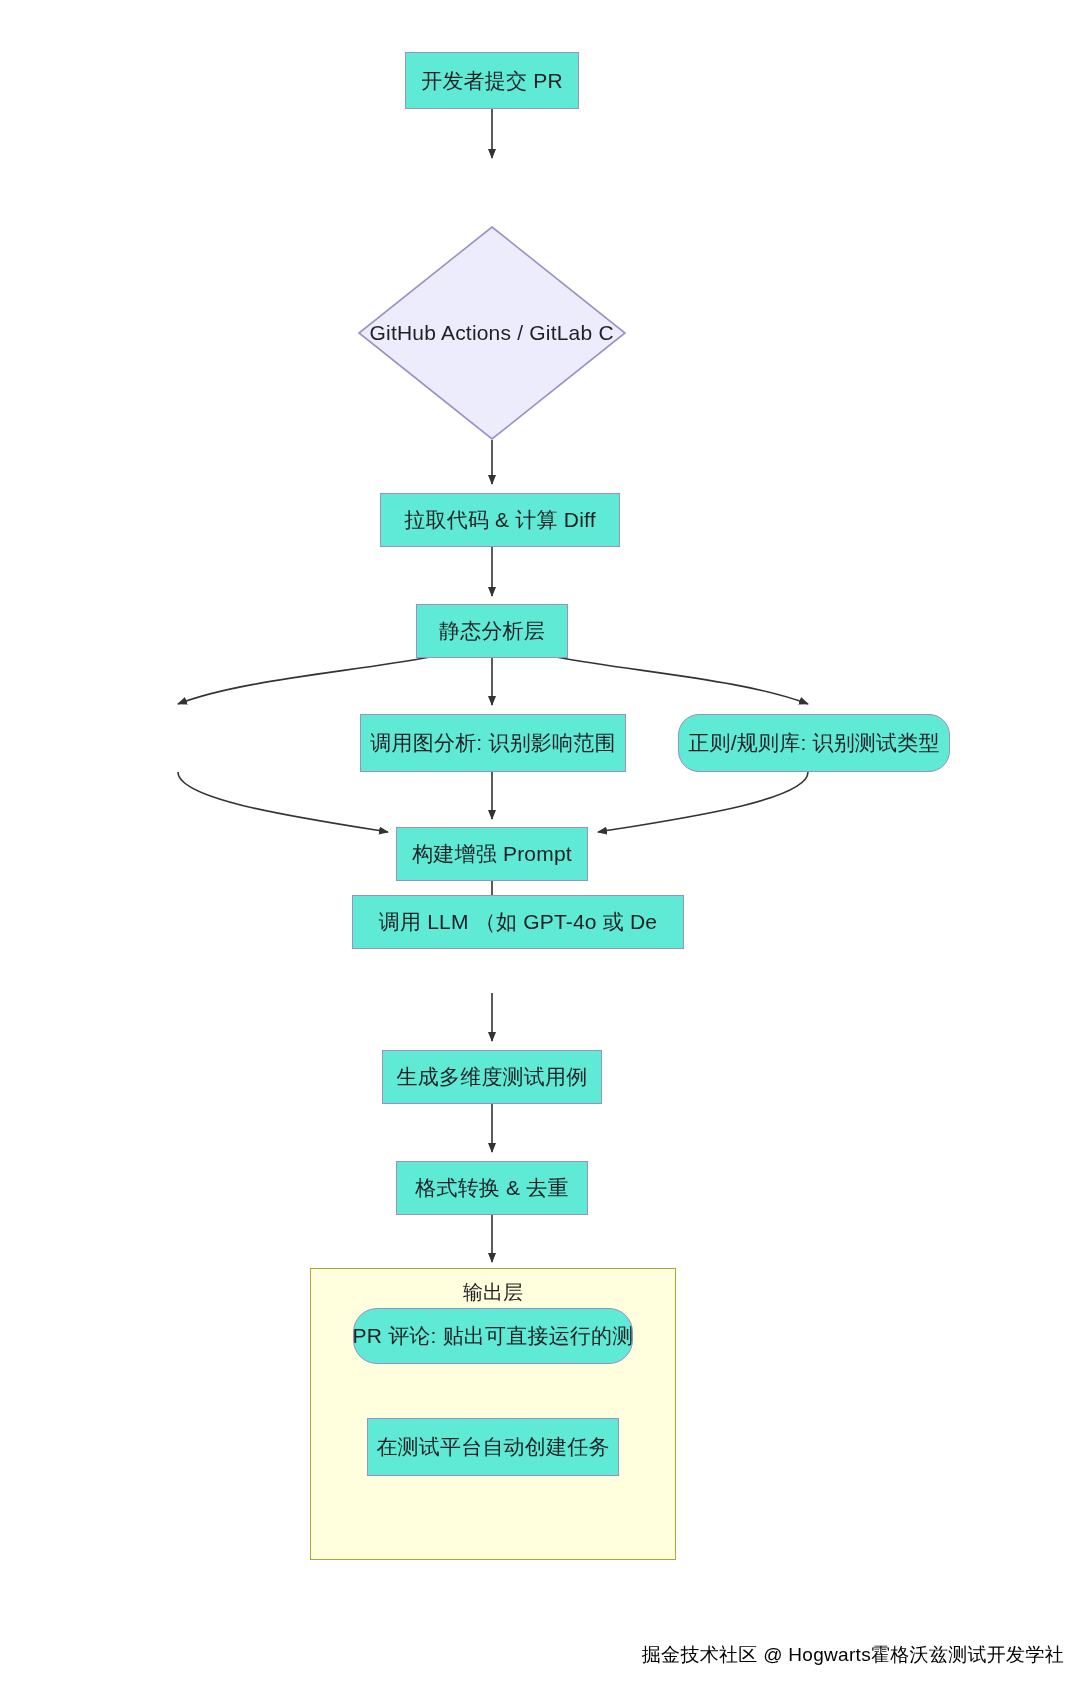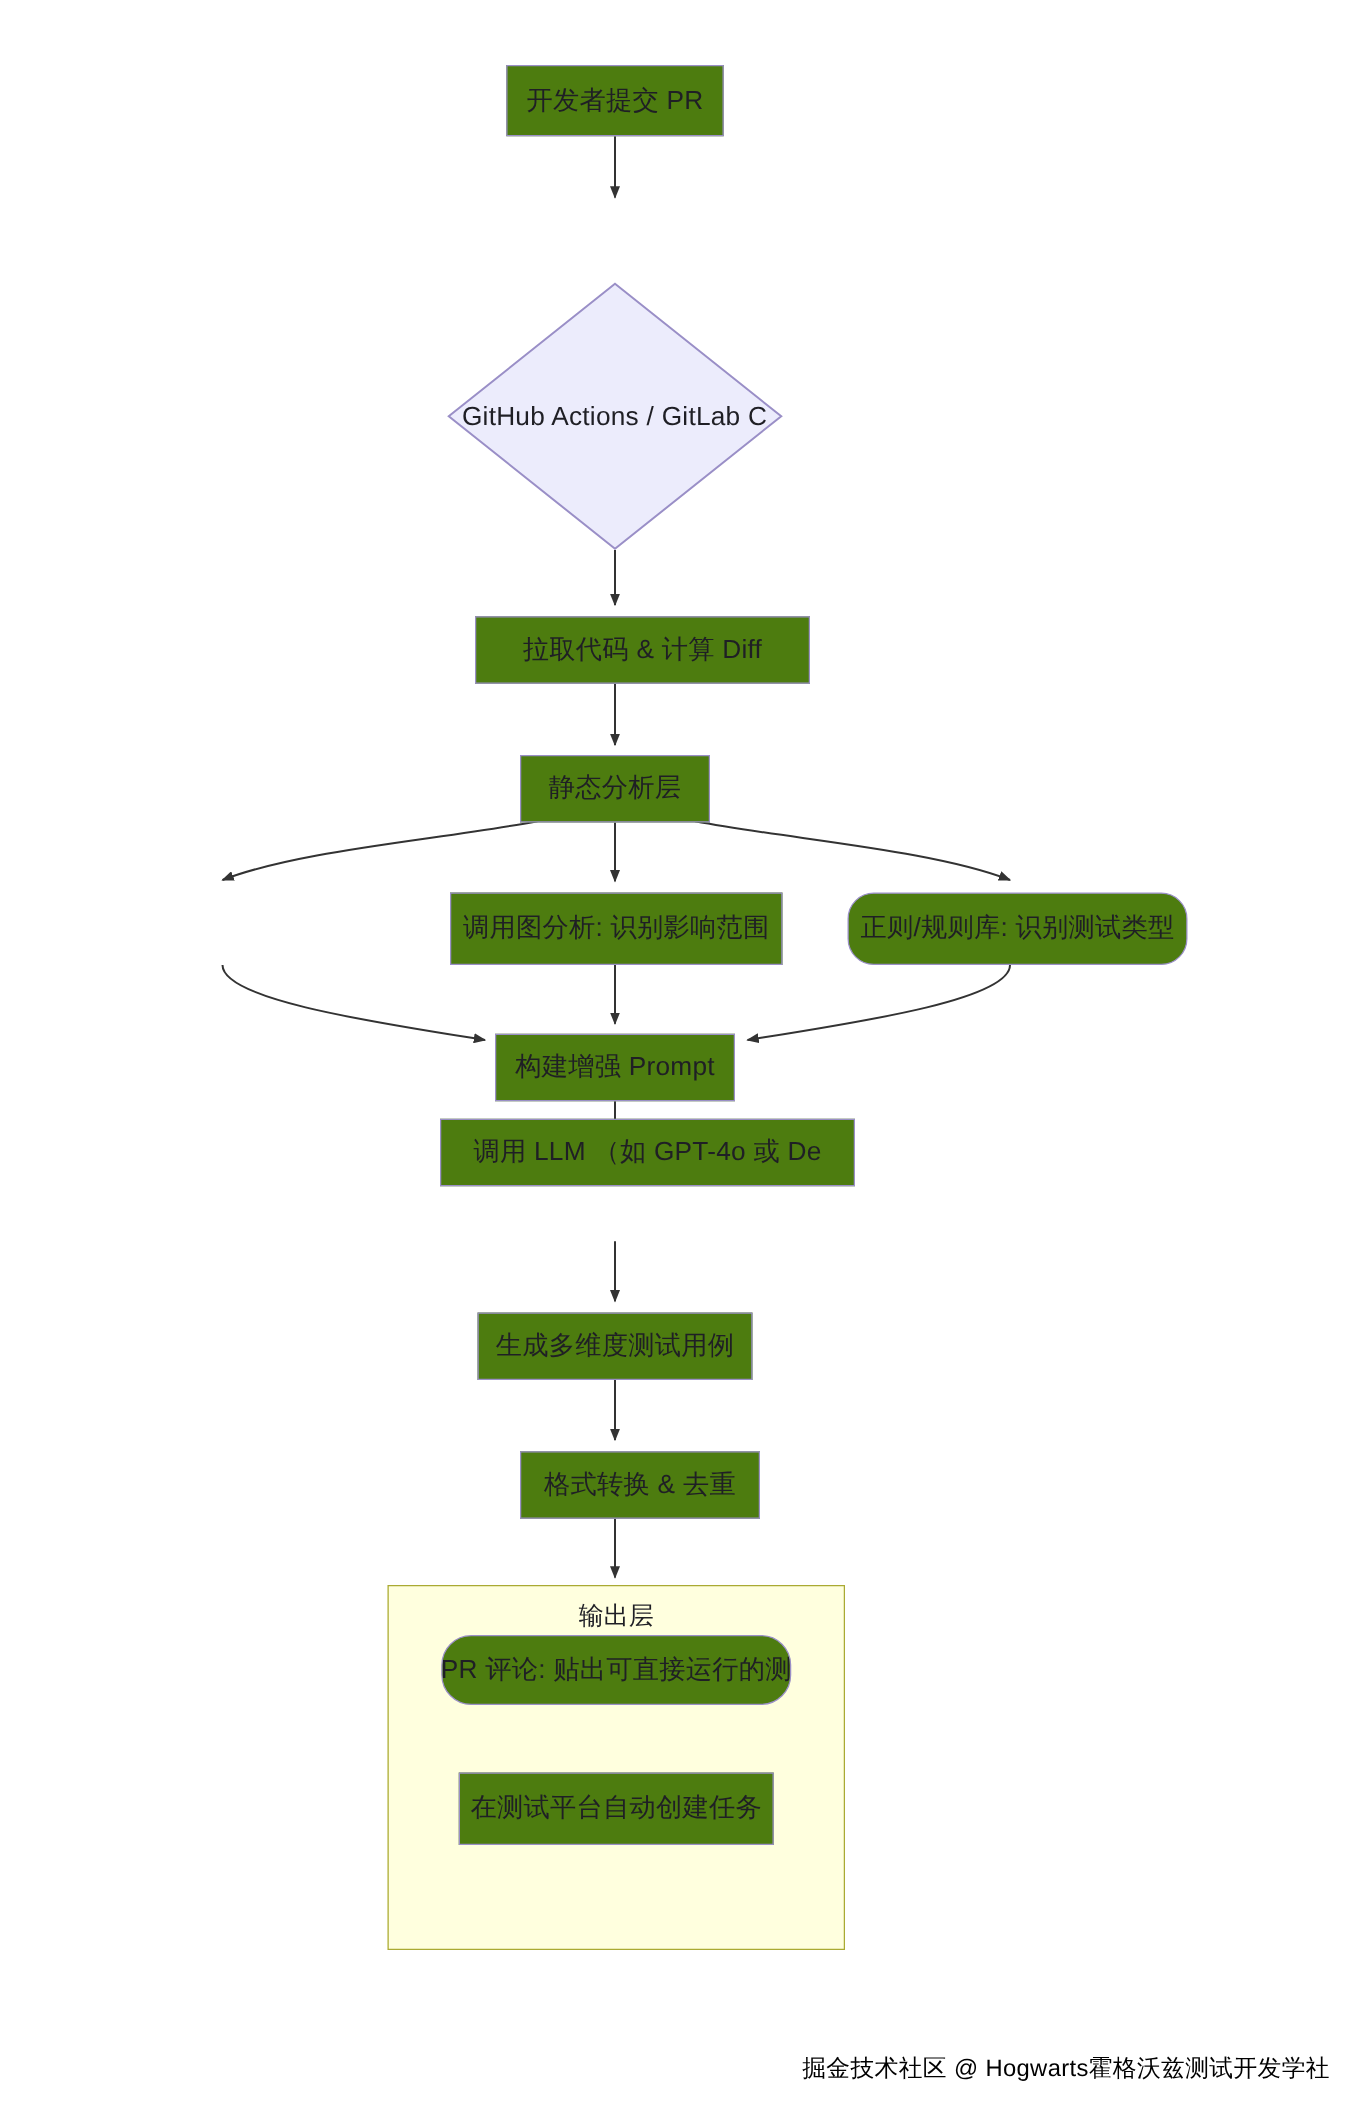--- a/index.html
+++ b/index.html
@@ -28,21 +28,21 @@
     left: 0;
     top: 0;
     width: 1080px;
     height: 1684px;
     pointer-events: none;
   }
 
   .node {
     position: absolute;
     box-sizing: border-box;
-    background: #4d7c0f;
+    background: #5eead4;
     border: 1.4px solid #9a8fc7;
     display: flex;
     align-items: center;
     justify-content: center;
     color: #1f1f25;
     font-size: 21px;
     line-height: 1.2;
     white-space: nowrap;
     overflow: hidden;
     letter-spacing: 0.2px;
@@ -153,21 +153,21 @@
     <span class="node-label">开发者提交 PR</span>
   </div>
 
   <div class="diamond-wrap" style="left:357px; top:225px; width:270px; height:216px;">
     <svg class="diamond-shape" viewBox="0 0 270 216" preserveAspectRatio="none" xmlns="http://www.w3.org/2000/svg">
       <polygon points="135,2 268,108 135,214 2,108" fill="#ececfc" stroke="#9a8fc7" stroke-width="1.6"></polygon>
     </svg>
     <span class="diamond-text">GitHub Actions / GitLab CI 触</span>
   </div>
 
-  <div class="node" style="left:380px; top:493px; width:268px; height:54px;">
+  <div class="node" style="left:380px; top:493px; width:240px; height:54px;">
     <span class="node-label">拉取代码 &amp; 计算 Diff</span>
   </div>
 
   <div class="node" style="left:416px; top:604px; width:152px; height:54px;align-items:center;">
     <span class="node-label">静态分析层</span>
   </div>
 
 
   <div class="node" style="left:360px; top:714px; width:266px; height:58px;">
     <span class="node-label">调用图分析: 识别影响范围</span>
@@ -182,21 +182,21 @@
   </div>
 
   <div class="node" style="left:352px; top:895px; width:332px; height:54px;">
     <span class="node-label">调用 LLM （如 GPT-4o 或 De</span>
   </div>
 
   <div class="node" style="left:382px; top:1050px; width:220px; height:54px;">
     <span class="node-label">生成多维度测试用例</span>
   </div>
 
-  <div class="node" style="left:396px; top:1161px; width:192px; height:54px;margin-left:20px;">
+  <div class="node" style="left:396px; top:1161px; width:192px; height:54px;">
     <span class="node-label">格式转换 &amp; 去重</span>
   </div>
 
   <div class="node" style="left:353px; top:1308px; width:280px; height:56px;border-radius:24px;">
     <span class="node-label">PR 评论: 贴出可直接运行的测</span>
   </div>
 
   <div class="node" style="left:367px; top:1418px; width:252px; height:58px;">
     <span class="node-label">在测试平台自动创建任务</span>
   </div>

